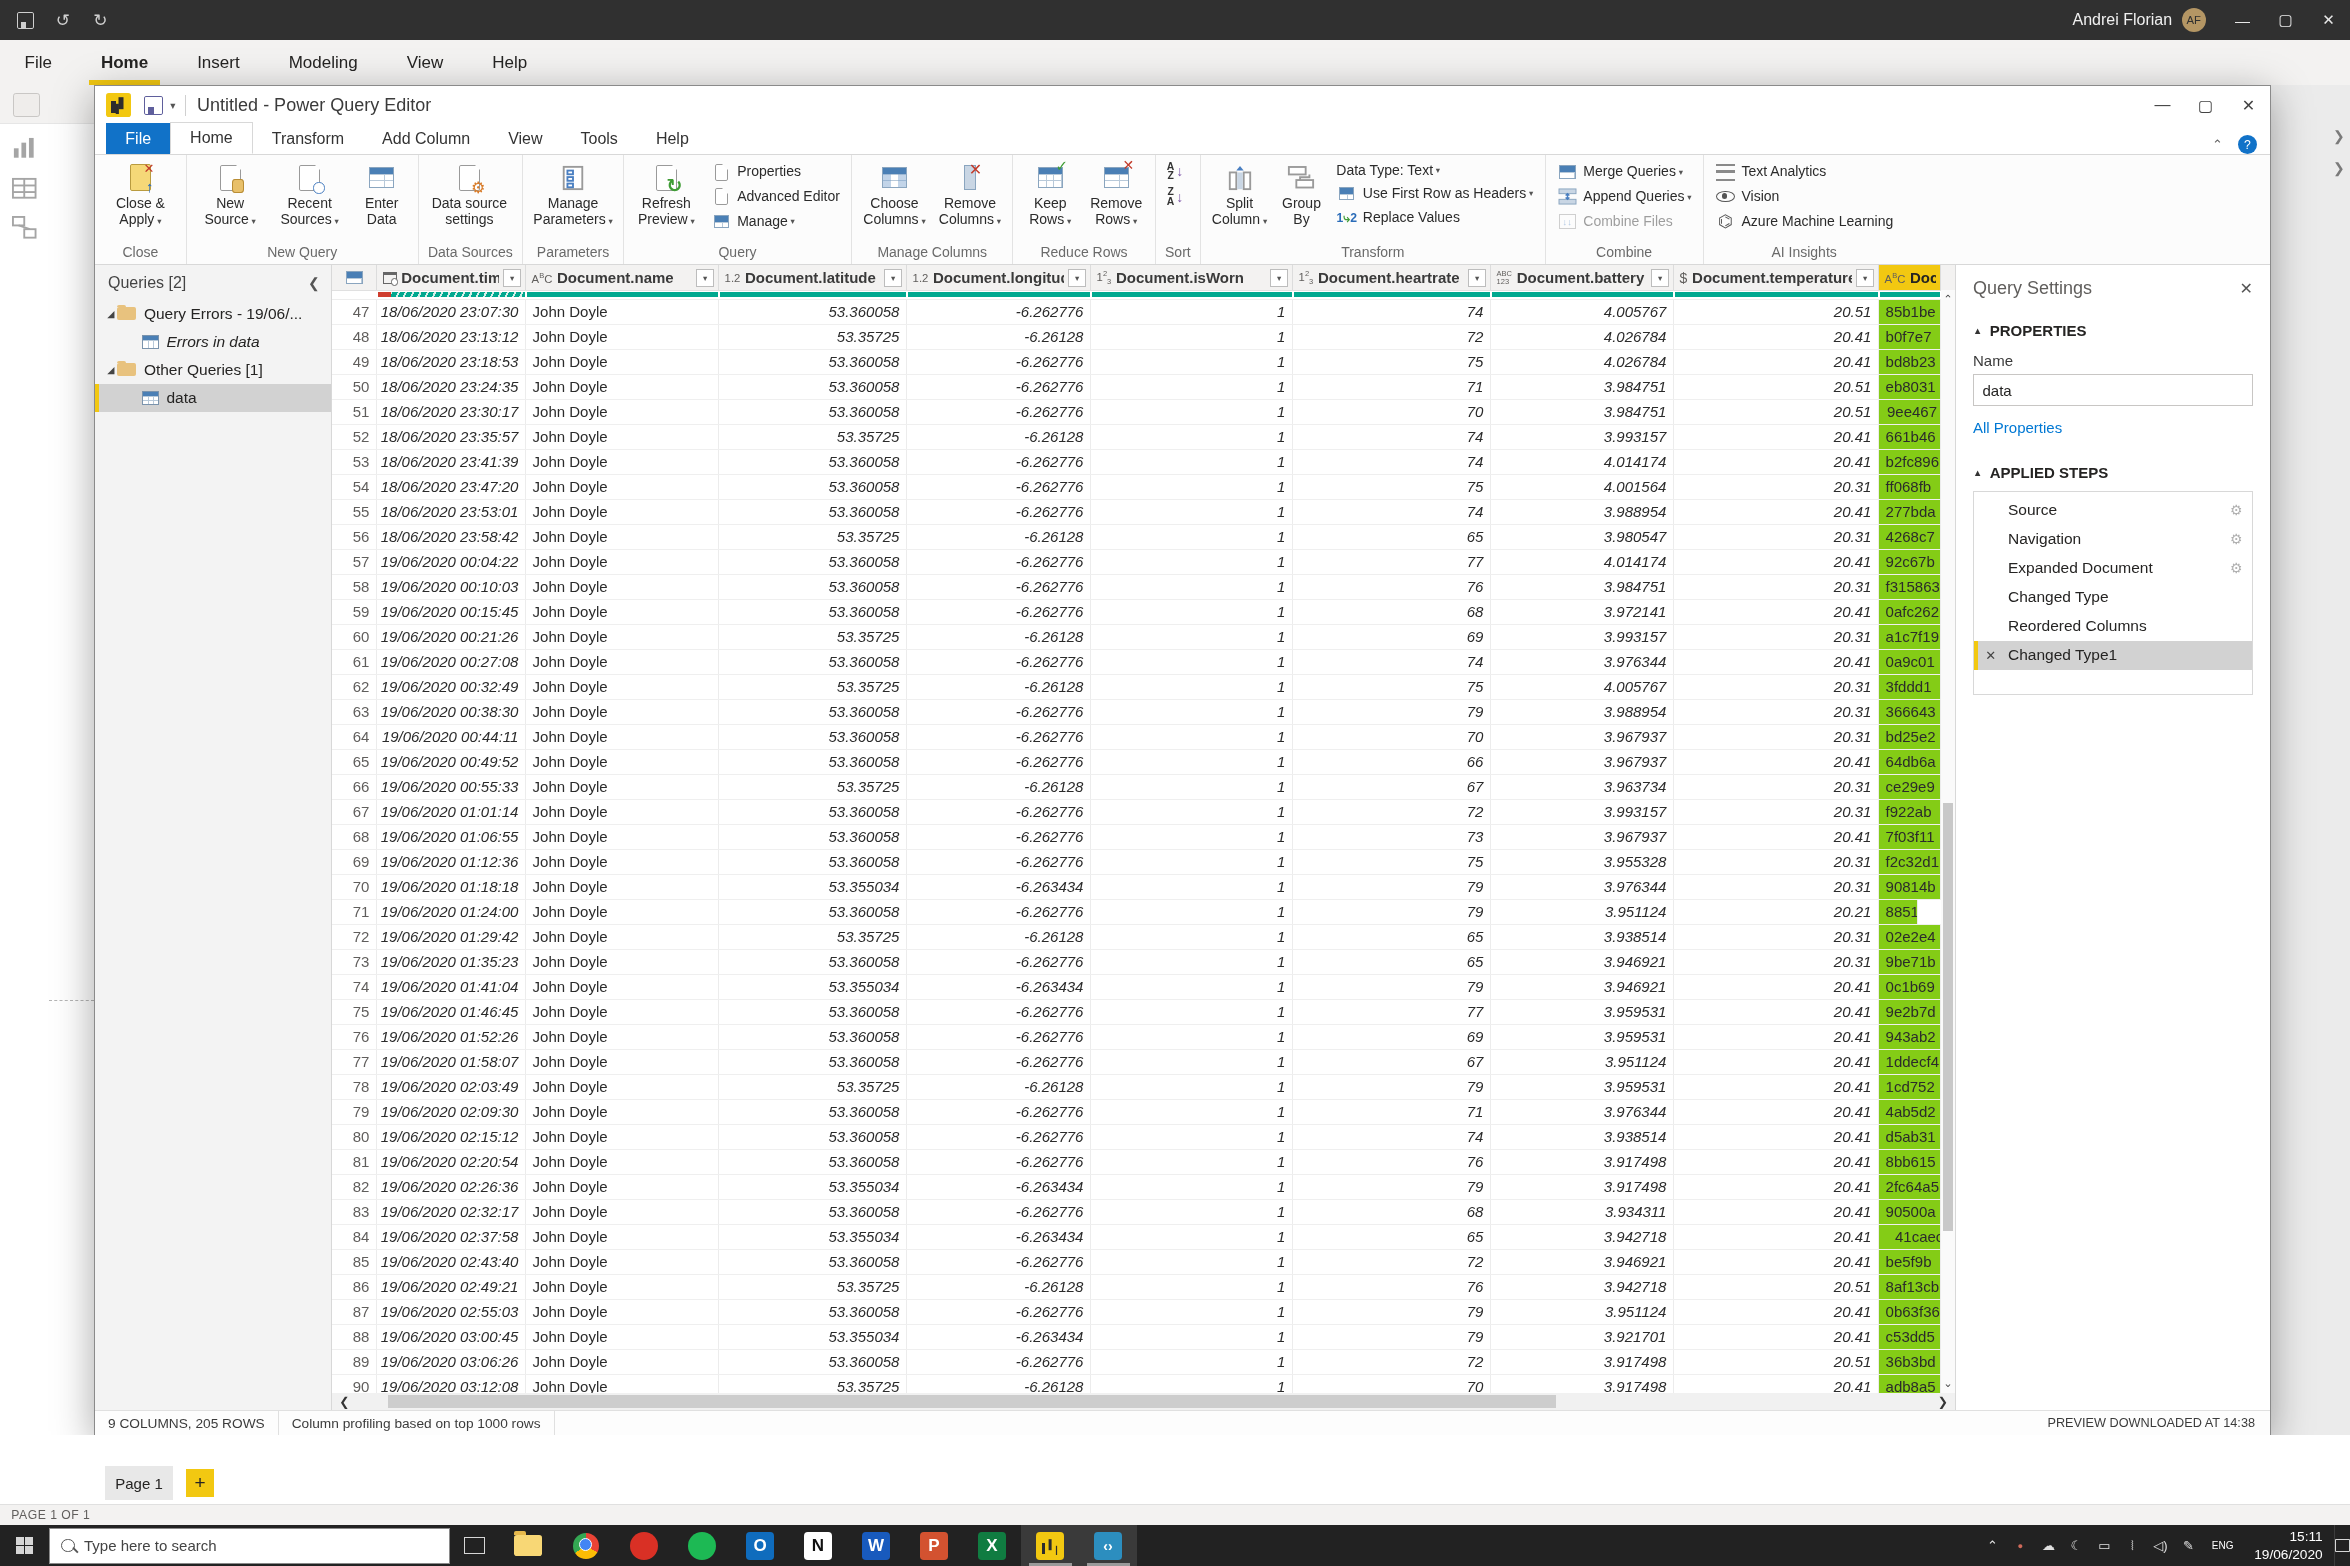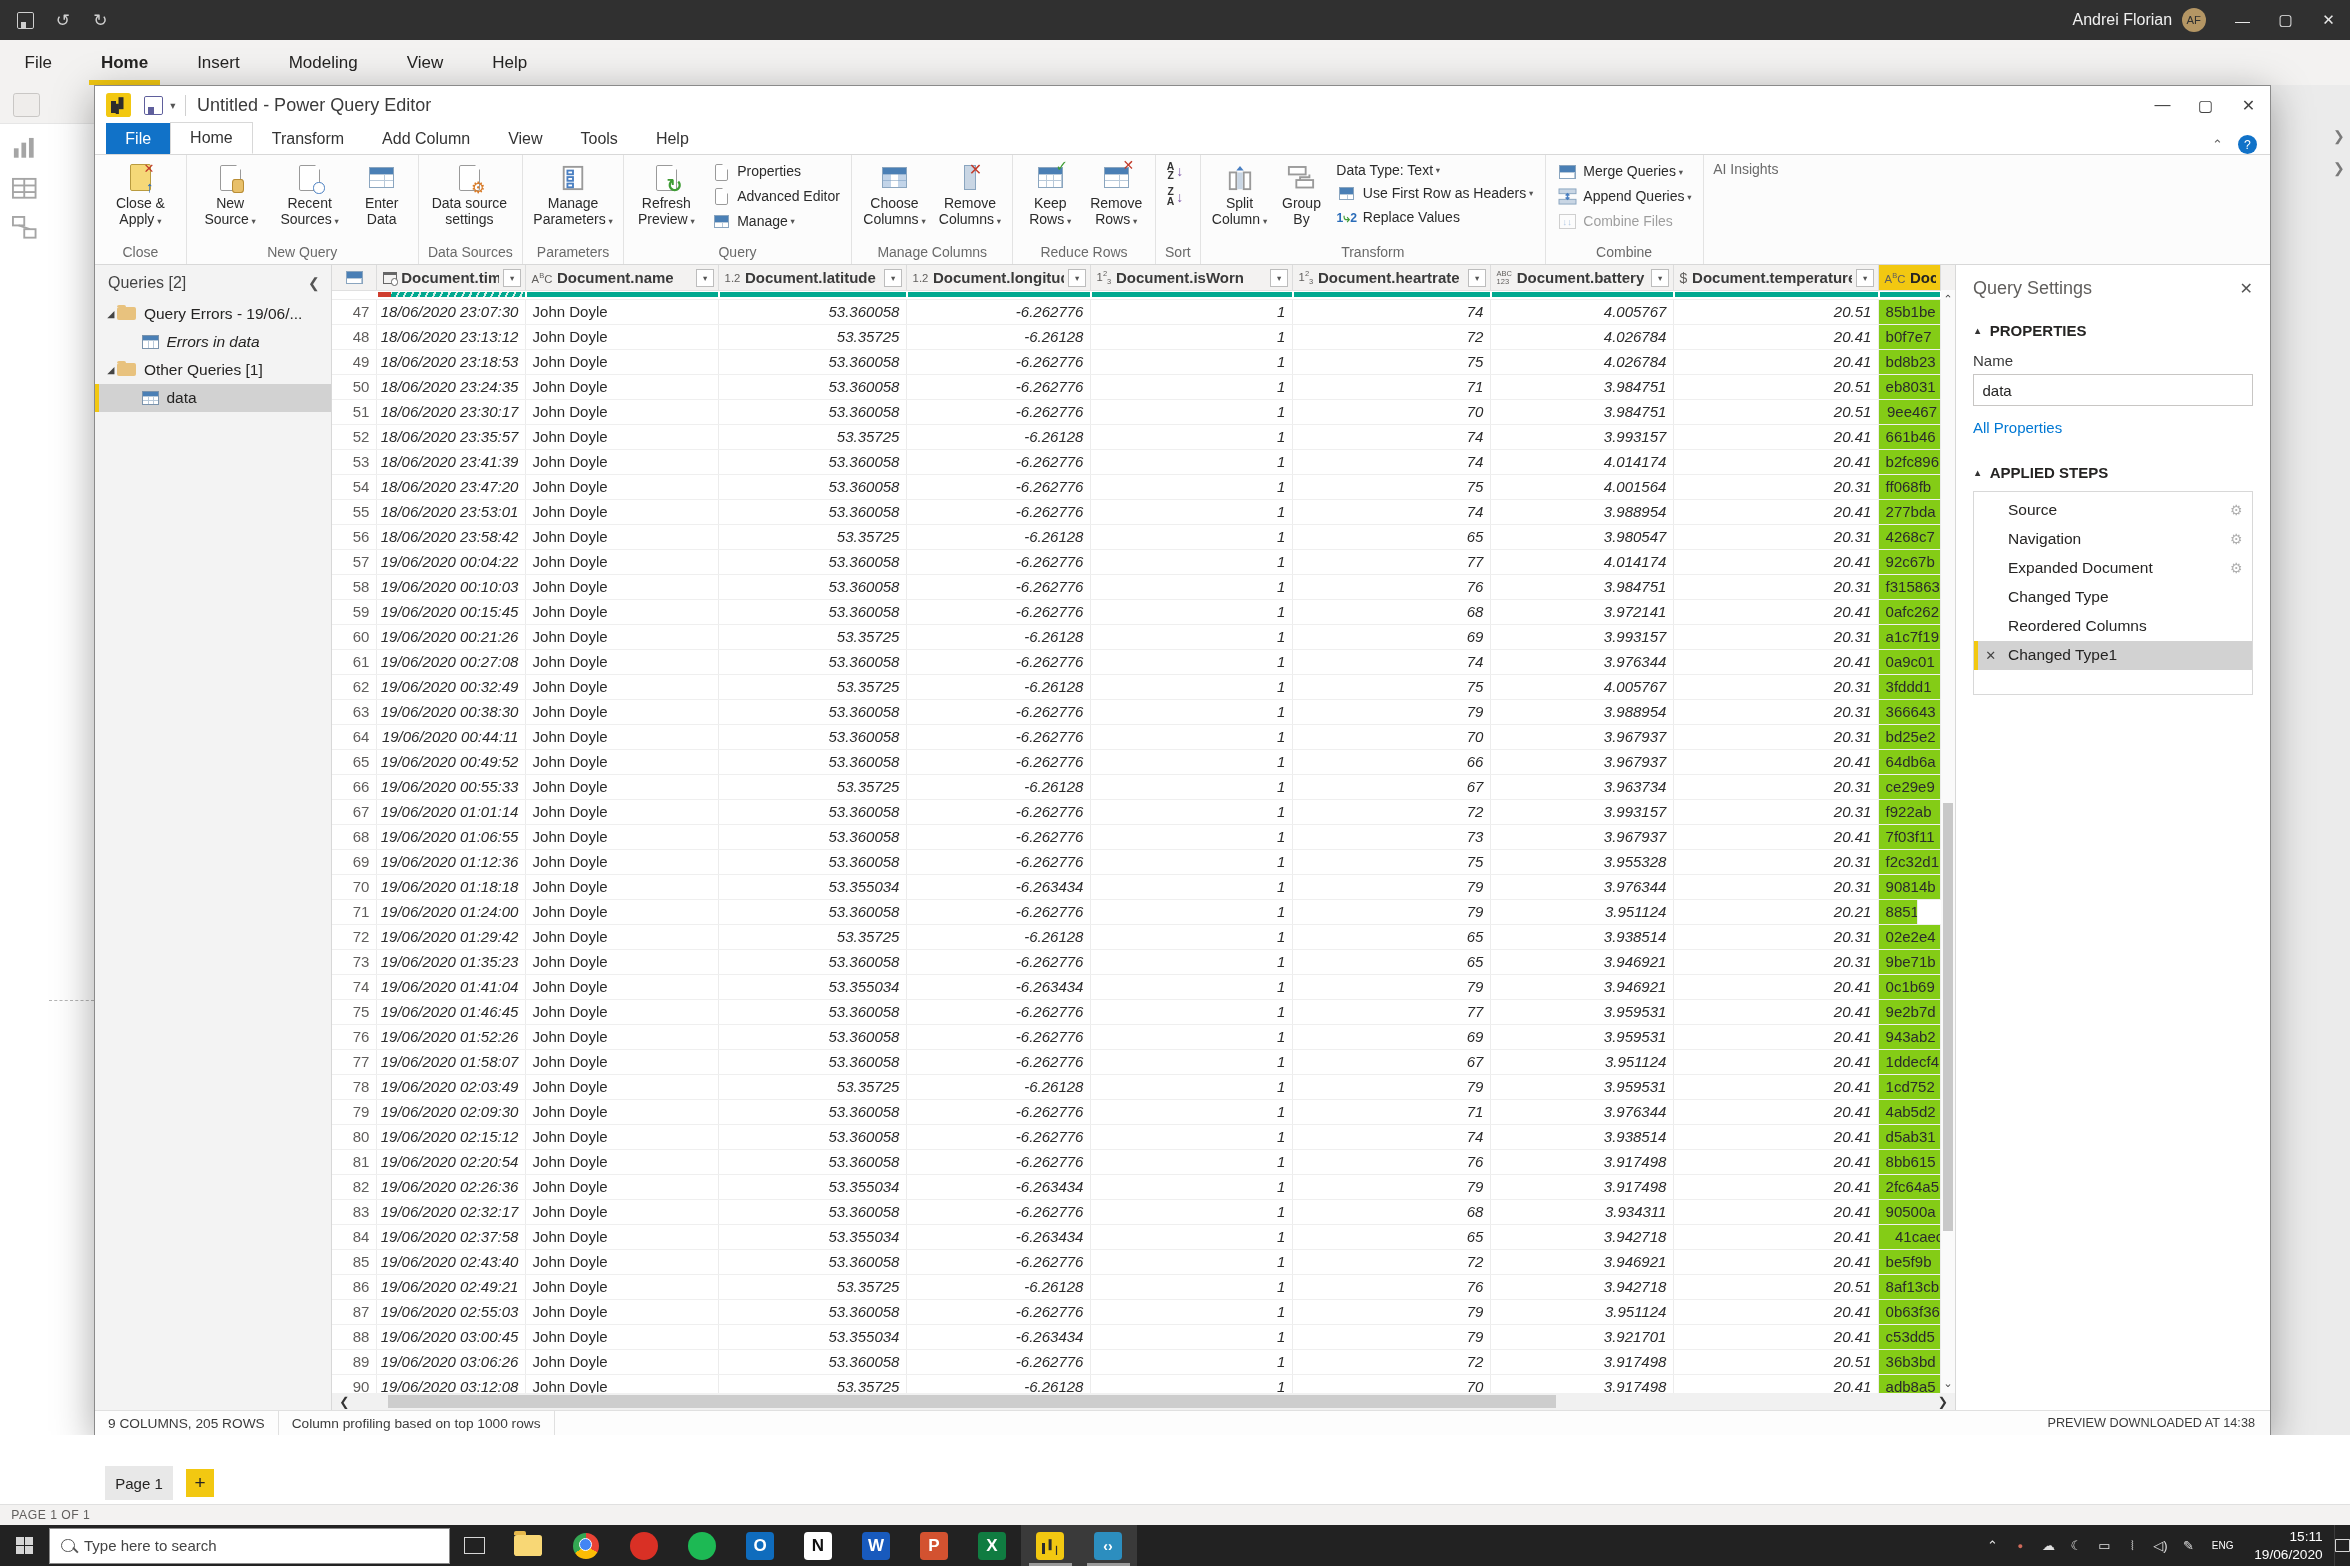--- a/index.html
+++ b/index.html
@@ -514,20 +514,42 @@
                 <span style="width:15px;height:13px;border:0.9px solid #9a9a9a;color:#4a7fc1;font-size:9.4px;display:flex;align-items:center;justify-content:center;">↓↓</span>
               </span>
             <span class="lbl">Combine Files</span>
           </div>
         </div>
       </div>
       <div class="rg-label">Combine</div>
     </div>
 
     <div class="rgroup" style="border-right:none">
+      <div class="rg-body">
+        <div class="smcol">
+          <div class="rbtn sm">
+            <span class="sico">
+                <span class="lines3"></span>
+              </span>
+            <span class="lbl">Text Analytics</span>
+          </div>
+          <div class="rbtn sm">
+            <span class="sico">
+                <span class="eye"></span>
+              </span>
+            <span class="lbl">Vision</span>
+          </div>
+          <div class="rbtn sm">
+            <span class="sico">
+                <span class="flask">⌬</span>
+              </span>
+            <span class="lbl">Azure Machine Learning</span>
+          </div>
+        </div>
+      </div>
       <div class="rg-label">AI Insights</div>
     </div>
     <div style="flex:1"></div>
   </div>
 
   <div class="abs pq-content">
 
     <div class="queries-pane">
       <div class="qp-head">
         <span>Queries [2]</span>

